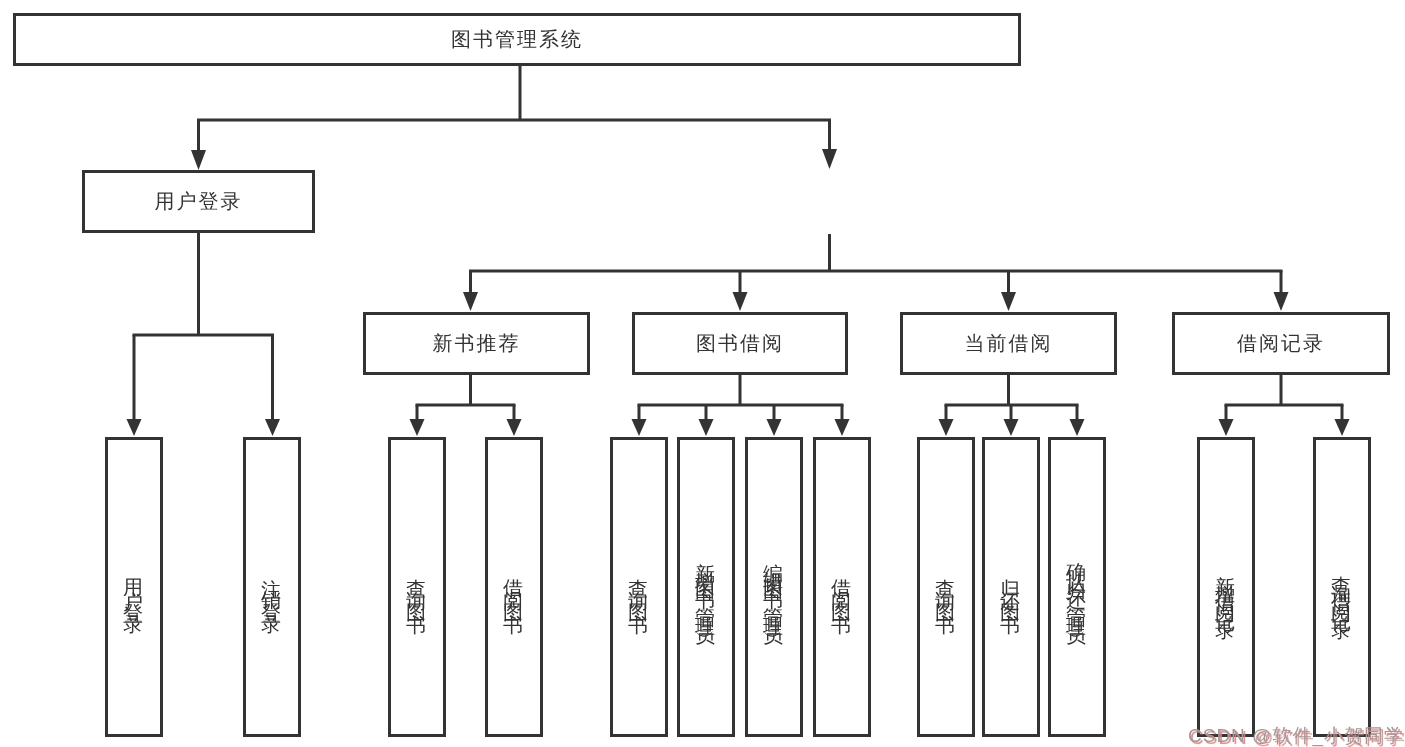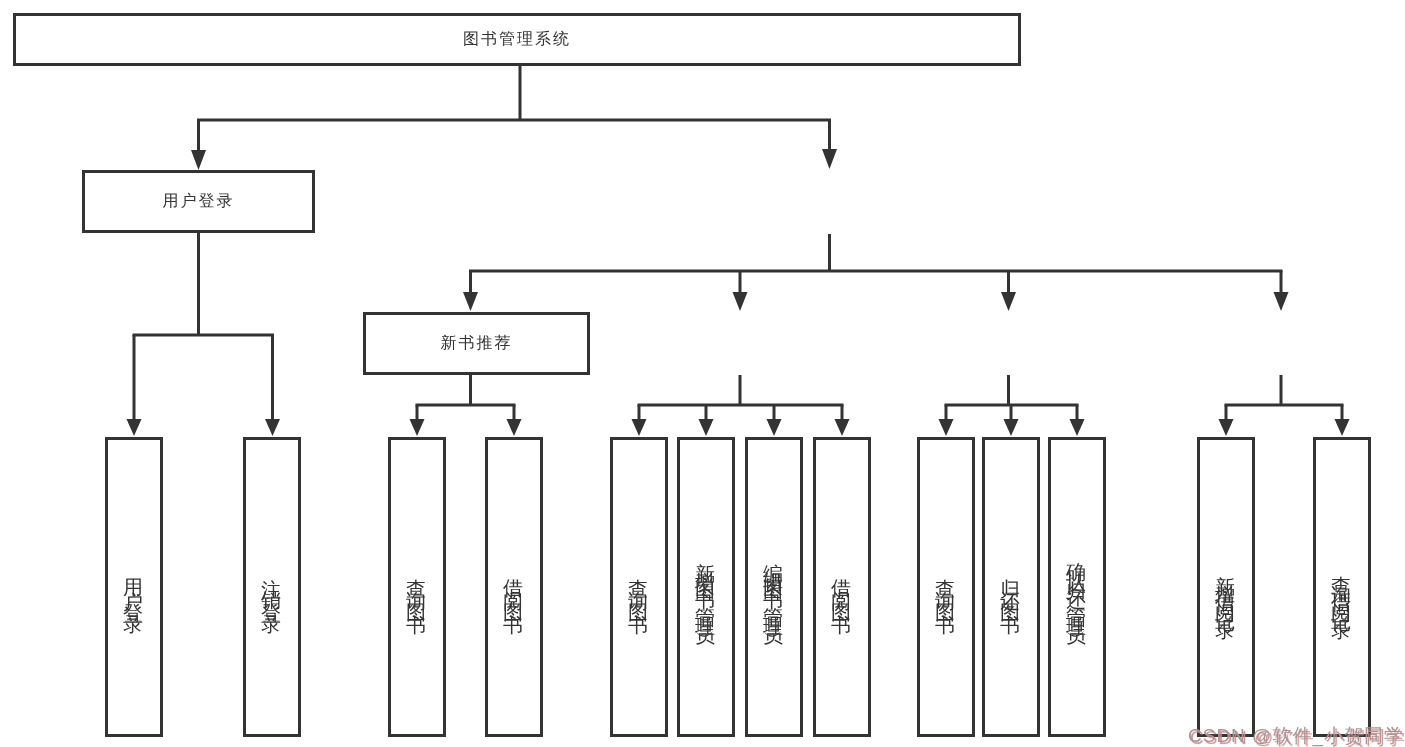--- a/index.html
+++ b/index.html
@@ -22,21 +22,21 @@
   .connectors polygon{fill:var(--line);stroke:none;}
   .box{
     position:absolute;
     box-sizing:border-box;
     border:3px solid var(--line);
     background:var(--box-bg);
     display:flex;align-items:center;justify-content:center;
     color:var(--text);
   }
   .lbl{
-    font-size:16px;
+    font-size:20px;
     letter-spacing:2px;
     white-space:nowrap;
     color:var(--text);
   }
   .leaf{top:437px;width:58px;height:300px;}
   .leaf .lbl{
     writing-mode:vertical-rl;
     text-orientation:mixed;
     letter-spacing:12px;
     font-size:20px;
@@ -125,20 +125,29 @@
     <span class="lbl">图书管理系统</span>
   </div>
 
   <div class="box lvl2" style="left:82px;top:170px;width:233px">
     <span class="lbl">用户登录</span>
   </div>
 
   <div class="box lvl3" style="left:363px;top:312px;width:227px">
     <span class="lbl">新书推荐</span>
   </div>
+  <div class="box lvl3" style="left:632px;top:312px;width:216px">
+    <span class="lbl">图书借阅</span>
+  </div>
+  <div class="box lvl3" style="left:900px;top:312px;width:217px">
+    <span class="lbl">当前借阅</span>
+  </div>
+  <div class="box lvl3" style="left:1172px;top:312px;width:218px">
+    <span class="lbl">借阅记录</span>
+  </div>
 
   <div class="box leaf" style="left:105px">
     <span class="lbl">用户登录</span>
   </div>
   <div class="box leaf" style="left:243px">
     <span class="lbl">注销登录</span>
   </div>
   <div class="box leaf" style="left:388px">
     <span class="lbl">查询图书</span>
   </div>

